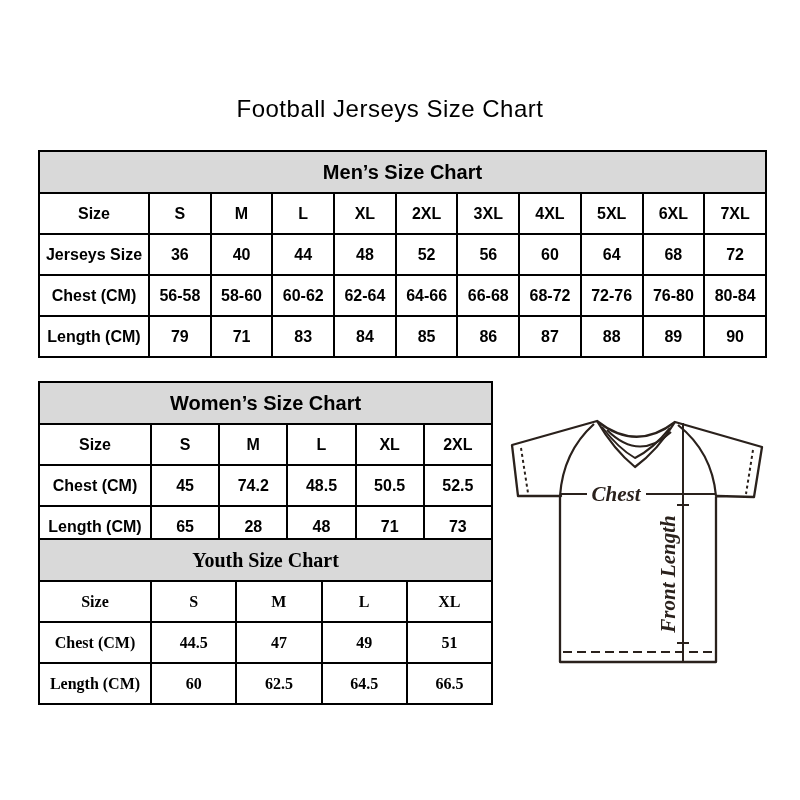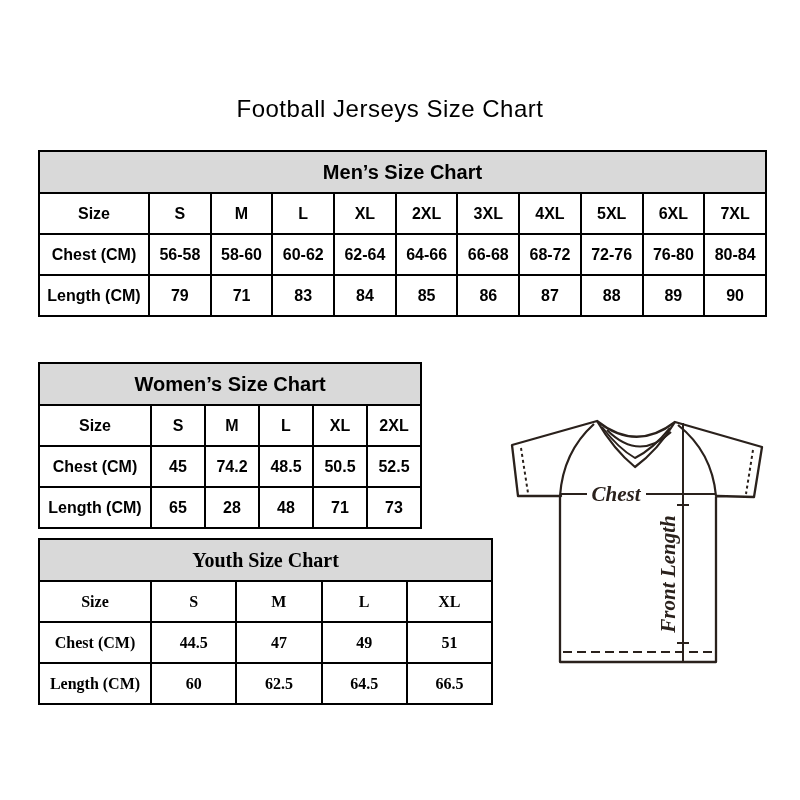--- a/index.html
+++ b/index.html
@@ -40,21 +40,21 @@
     background: #d9d9d9;
     font-size: 20px;
     height: 40px;
     text-align: center;
   }
   table.size-table tbody td {
     font-size: 16px;
     height: 39px;
   }
   #mens-table   { left: 38px; top: 150px; width: 729px; }
-  #womens-table { left: 38px; top: 362px; width: 384px; }
+  #womens-table { left: 38px; top: 381px; width: 455px; }
   #youth-table  { left: 38px; top: 538px; width: 455px; font-family: Liberation Serif, serif; }
   col.label-col  { width: 110px; }
   col.label-col2 { width: 112px; }
   #jersey-diagram {
     position: absolute;
     left: 505px;
     top: 400px;
     width: 270px;
     height: 290px;
   }
@@ -90,20 +90,33 @@
           <td>L</td>
           <td>XL</td>
           <td>2XL</td>
           <td>3XL</td>
           <td>4XL</td>
           <td>5XL</td>
           <td>6XL</td>
           <td>7XL</td>
         </tr>
         <tr>
+          <td>Jerseys Size</td>
+          <td>36</td>
+          <td>40</td>
+          <td>44</td>
+          <td>48</td>
+          <td>52</td>
+          <td>56</td>
+          <td>60</td>
+          <td>64</td>
+          <td>68</td>
+          <td>72</td>
+        </tr>
+        <tr>
           <td>Chest (CM)</td>
           <td>56-58</td>
           <td>58-60</td>
           <td>60-62</td>
           <td>62-64</td>
           <td>64-66</td>
           <td>66-68</td>
           <td>68-72</td>
           <td>72-76</td>
           <td>76-80</td>

